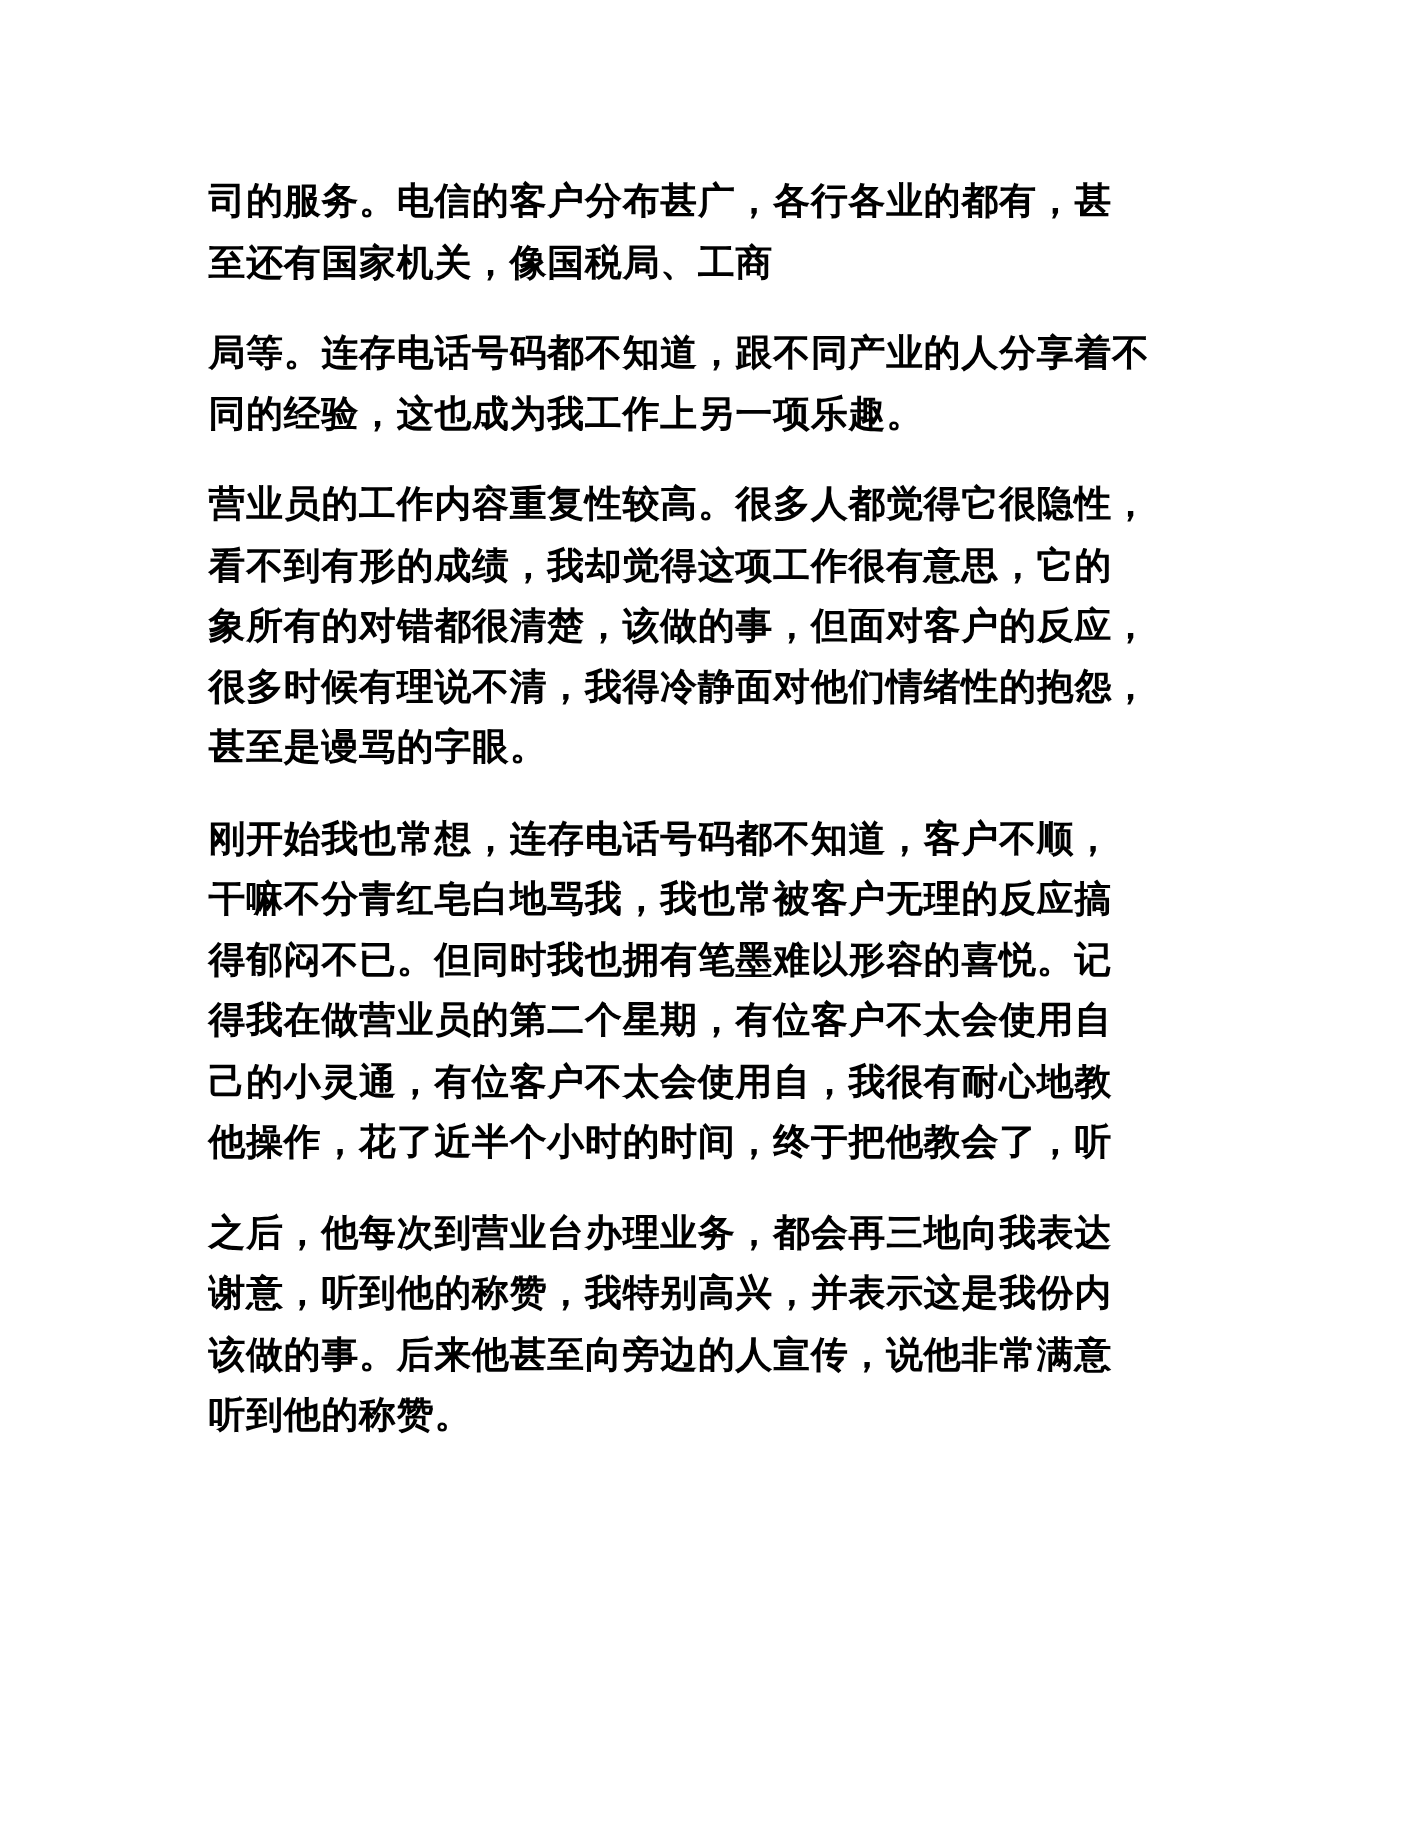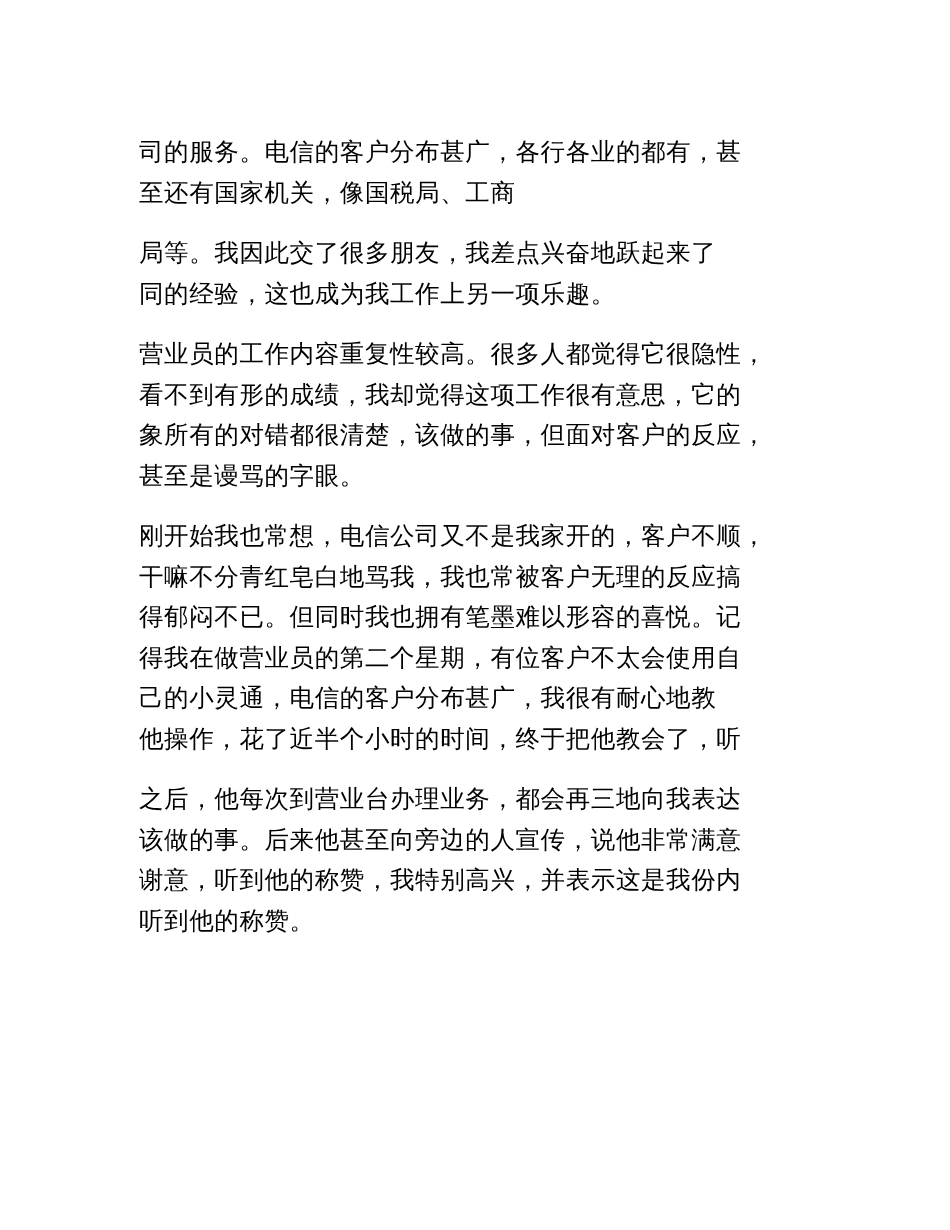--- a/index.html
+++ b/index.html
@@ -19,22 +19,23 @@
     position: absolute;
     left: 0;
     top: 0;
     width: 950px;
     height: 1230px;
     background: #ffffff;
   }
   .content {
     position: absolute;
     left: 139px;
-    top: 132px;
+    top: 114px;
     width: 680px;
+    font-weight: bold;
   }
   .para {
     margin: 0 0 20px 0;
   }
   .line {
     display: block;
     font-size: 24.5px;
     line-height: 40.5px;
     height: 40.5px;
     white-space: nowrap;
@@ -46,41 +47,42 @@
 
 <div class="page">
   <div class="content">
 
     <p class="para">
       <span class="line">司的服务。电信的客户分布甚广，各行各业的都有，甚</span>
       <span class="line">至还有国家机关，像国税局、工商</span>
     </p>
 
     <p class="para">
-      <span class="line">局等。我因此交了很多朋友，我差点兴奋地跃起来了</span>
+      <span class="line">局等。连存电话号码都不知道，跟不同产业的人分享着不</span>
       <span class="line">同的经验，这也成为我工作上另一项乐趣。</span>
     </p>
 
     <p class="para">
       <span class="line">营业员的工作内容重复性较高。很多人都觉得它很隐性，</span>
       <span class="line">看不到有形的成绩，我却觉得这项工作很有意思，它的</span>
       <span class="line">象所有的对错都很清楚，该做的事，但面对客户的反应，</span>
+      <span class="line">很多时候有理说不清，我得冷静面对他们情绪性的抱怨，</span>
       <span class="line">甚至是谩骂的字眼。</span>
     </p>
 
     <p class="para">
-      <span class="line">刚开始我也常想，电信公司又不是我家开的，客户不顺，</span>
+      <span class="line">刚开始我也常想，连存电话号码都不知道，客户不顺，</span>
       <span class="line">干嘛不分青红皂白地骂我，我也常被客户无理的反应搞</span>
       <span class="line">得郁闷不已。但同时我也拥有笔墨难以形容的喜悦。记</span>
       <span class="line">得我在做营业员的第二个星期，有位客户不太会使用自</span>
-      <span class="line">己的小灵通，电信的客户分布甚广，我很有耐心地教</span>
+      <span class="line">己的小灵通，有位客户不太会使用自，我很有耐心地教</span>
       <span class="line">他操作，花了近半个小时的时间，终于把他教会了，听</span>
     </p>
 
     <p class="para">
       <span class="line">之后，他每次到营业台办理业务，都会再三地向我表达</span>
+      <span class="line">谢意，听到他的称赞，我特别高兴，并表示这是我份内</span>
       <span class="line">该做的事。后来他甚至向旁边的人宣传，说他非常满意</span>
-      <span class="line">谢意，听到他的称赞，我特别高兴，并表示这是我份内</span>
       <span class="line">听到他的称赞。</span>
     </p>
 
   </div>
 </div>
 
 </body></html>

